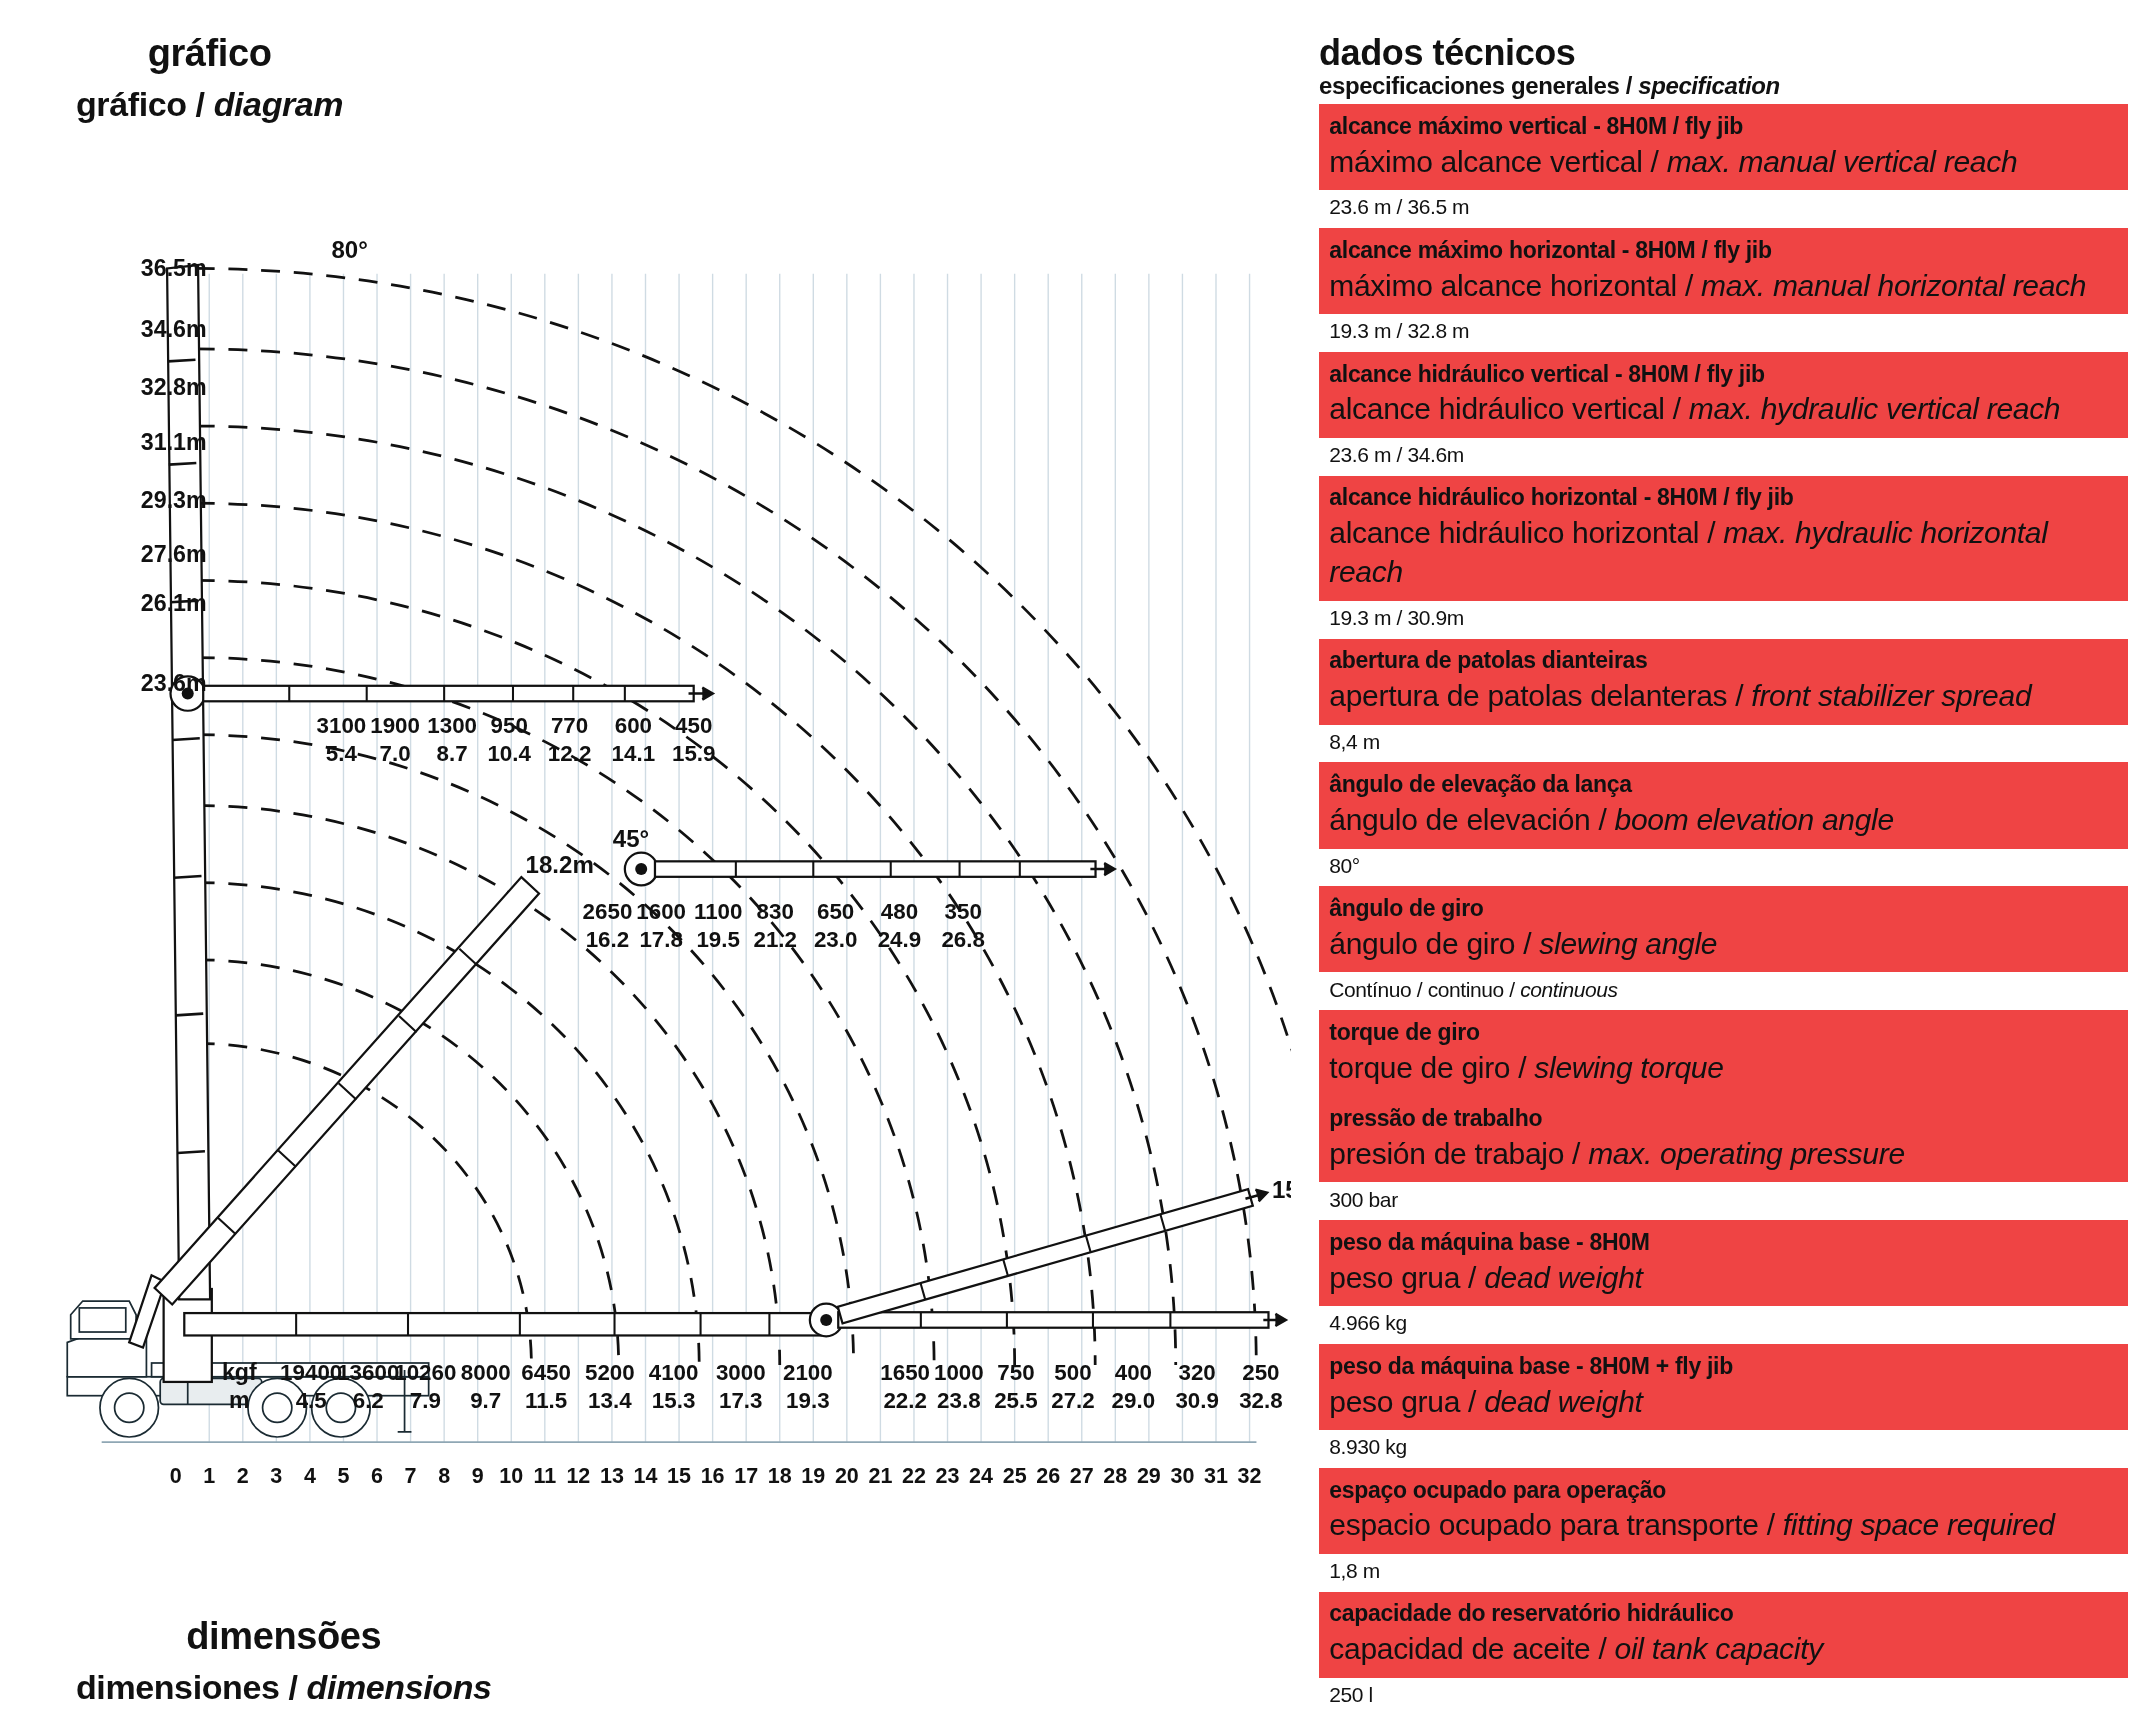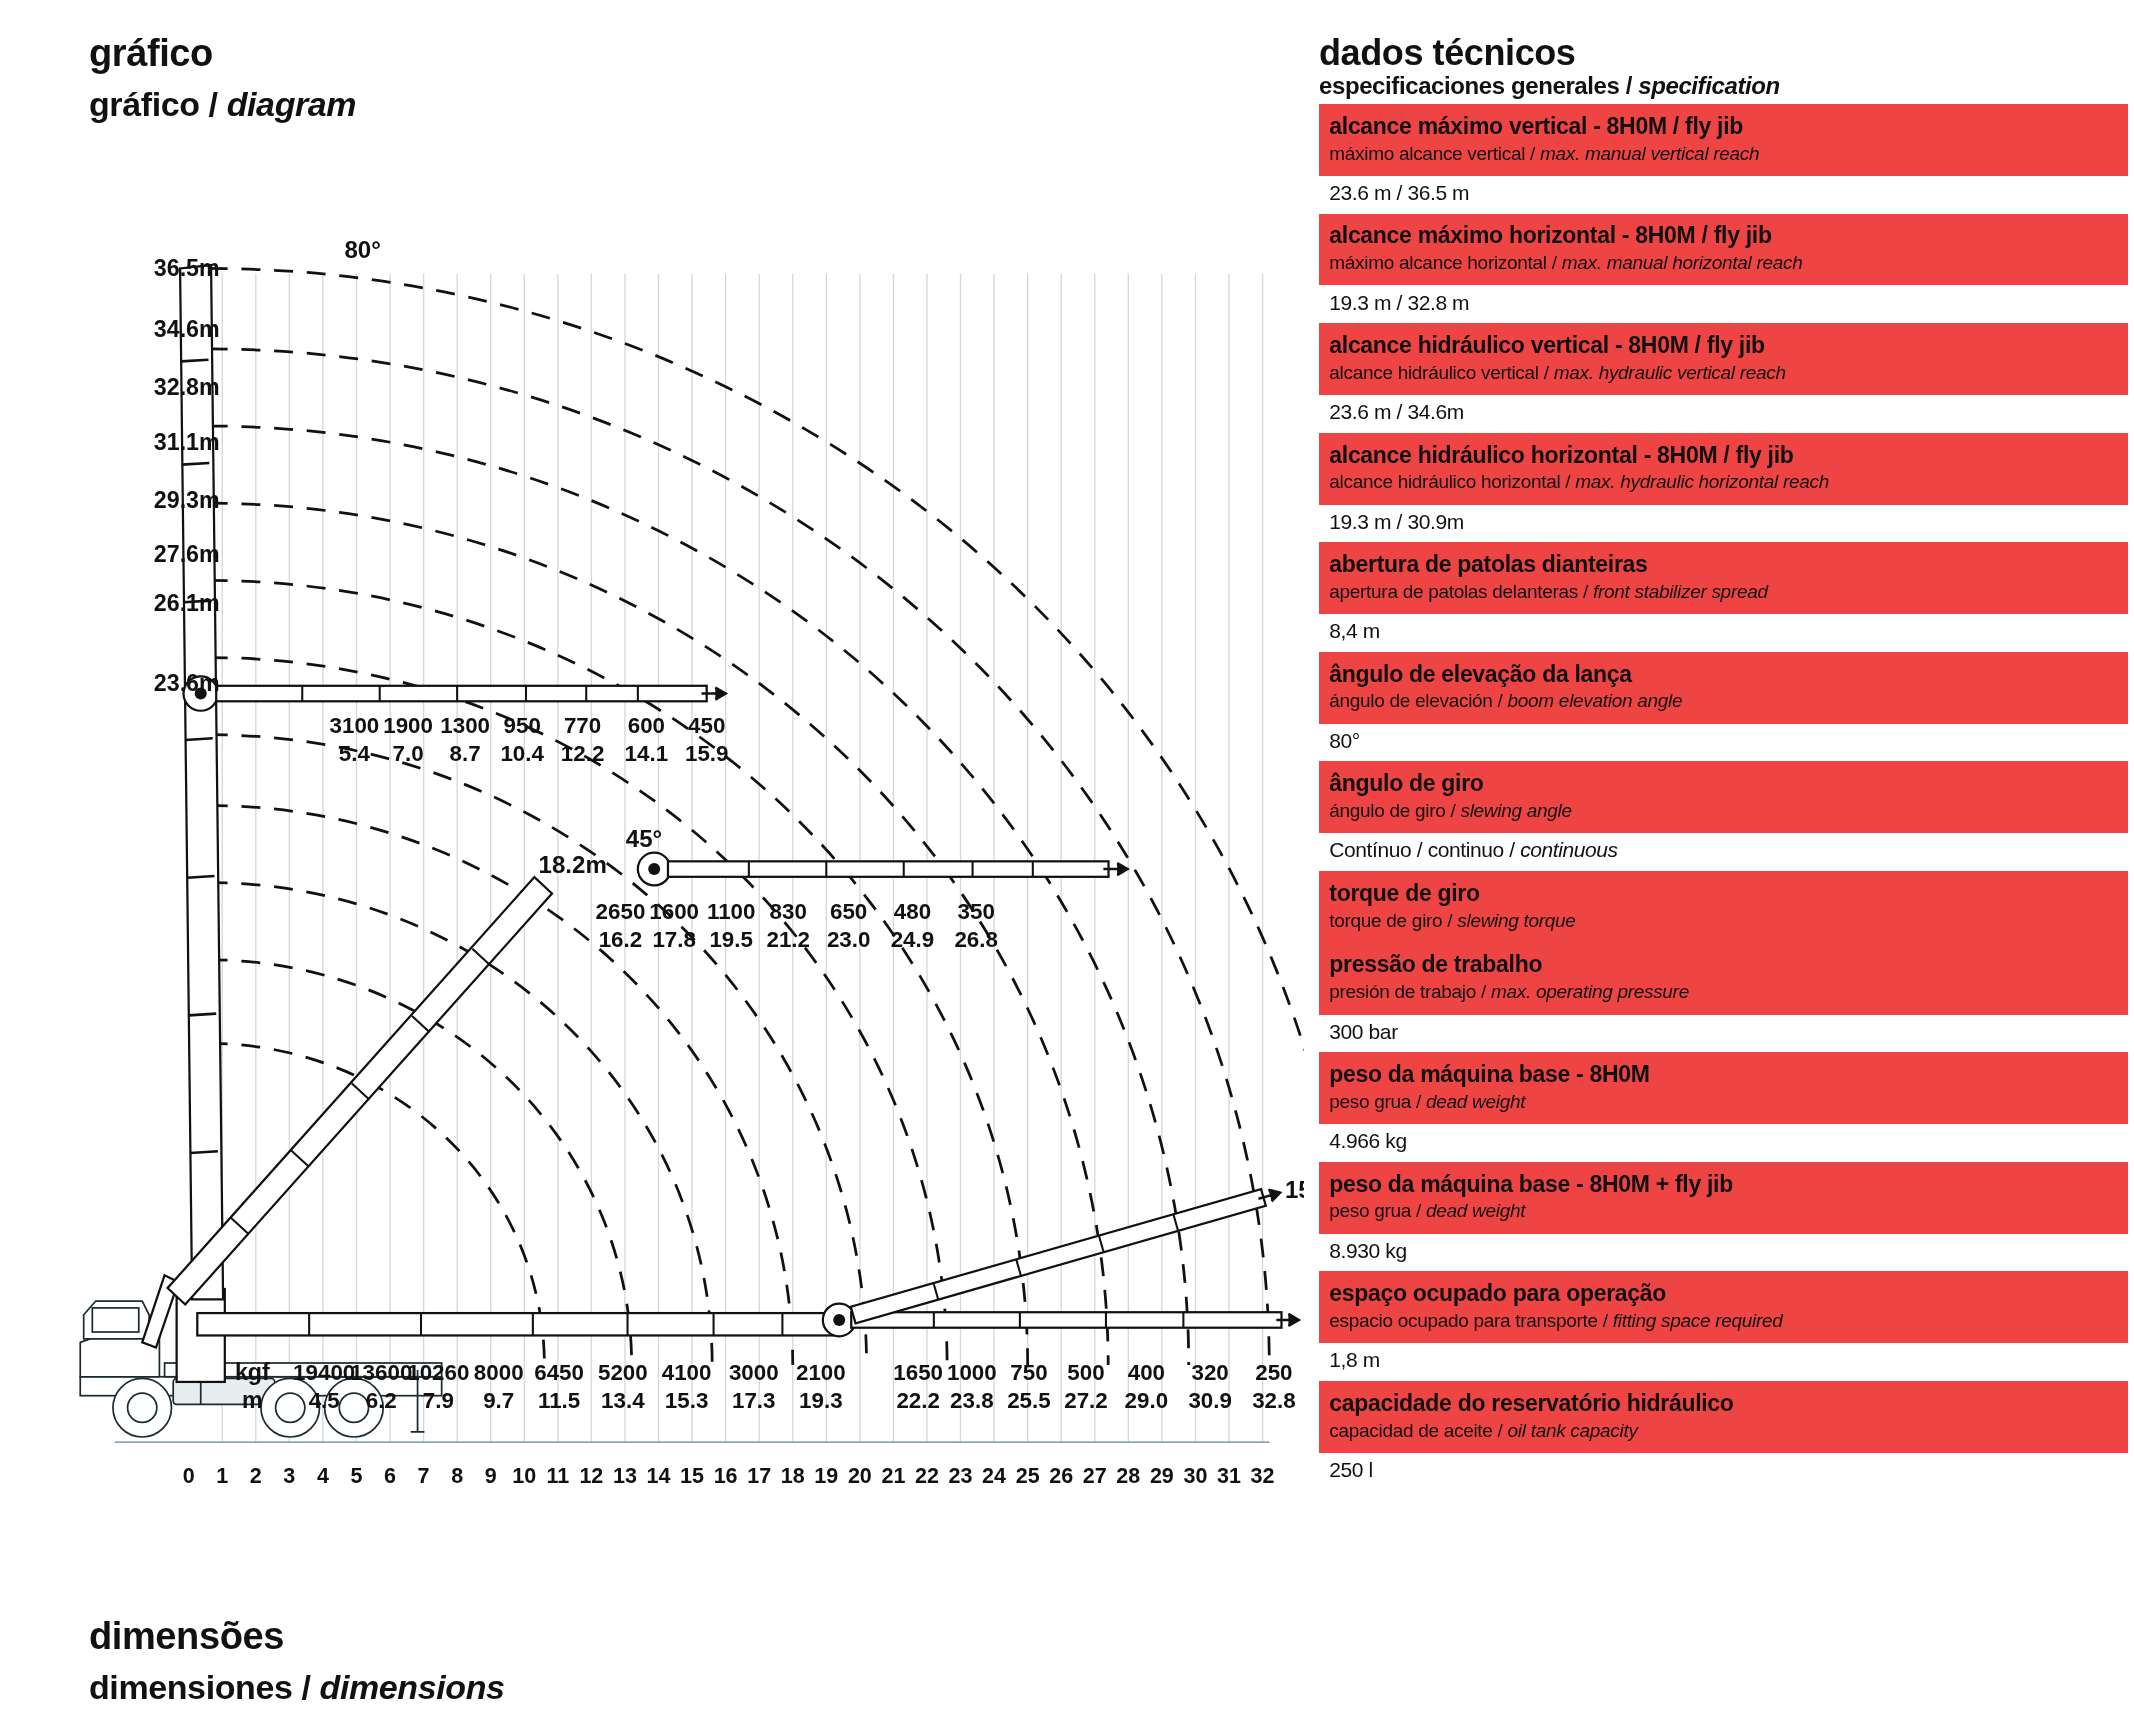--- a/index.html
+++ b/index.html
@@ -9,21 +9,21 @@
     background: #ffffff;
     font-family: "Liberation Sans", sans-serif;
     color: #111111;
     overflow: hidden;
     position: relative;
   }
   .page { position:absolute; inset:0; }
 
   
   #chart-panel {
-    position:absolute; left:13px; top:0; width:1291px; height:1664px;
+    position:absolute; left:0; top:0; width:1291px; height:1664px;text-align:center;
   }
   .panel-title {
     position:absolute; font-weight:bold; line-height:1.08;
     letter-spacing:-0.4px;
   }
   .panel-title .t1 { font-size:38px; display:block; }
   .panel-title .t2 { font-size:34px; display:block;margin-top:12px; }
   .panel-title .t2 em { font-style:italic; font-weight:bold; }
   #chart-title { left:76px; top:33px; }
   #dims-title  { left:76px; top:1616px; }
@@ -45,21 +45,21 @@
   .spec-row { margin-bottom:0px; }
   .spec-label {
     background:#ef4444;
     padding:7.7px 10.3px 9.5px 10.3px;
     line-height:1.30;
   }
   .spec-label .pt {
     display:block; font-size:23px; font-weight:bold; letter-spacing:-0.3px;
   }
   .spec-label .es {
-    display:block; font-size:19px; font-weight:normal; letter-spacing:-0.3px;
+    display:block; font-size:30px; font-weight:normal; letter-spacing:-0.3px;
   }
   .spec-label .es em { font-style:italic; }
   .spec-value {
     padding:5.2px 10.3px 8.6px 10.3px;
     font-size:21px; font-weight:normal; letter-spacing:-0.4px;
   }
   .spec-value em { font-style:italic; }
 </style>
 </head>
 <body>

